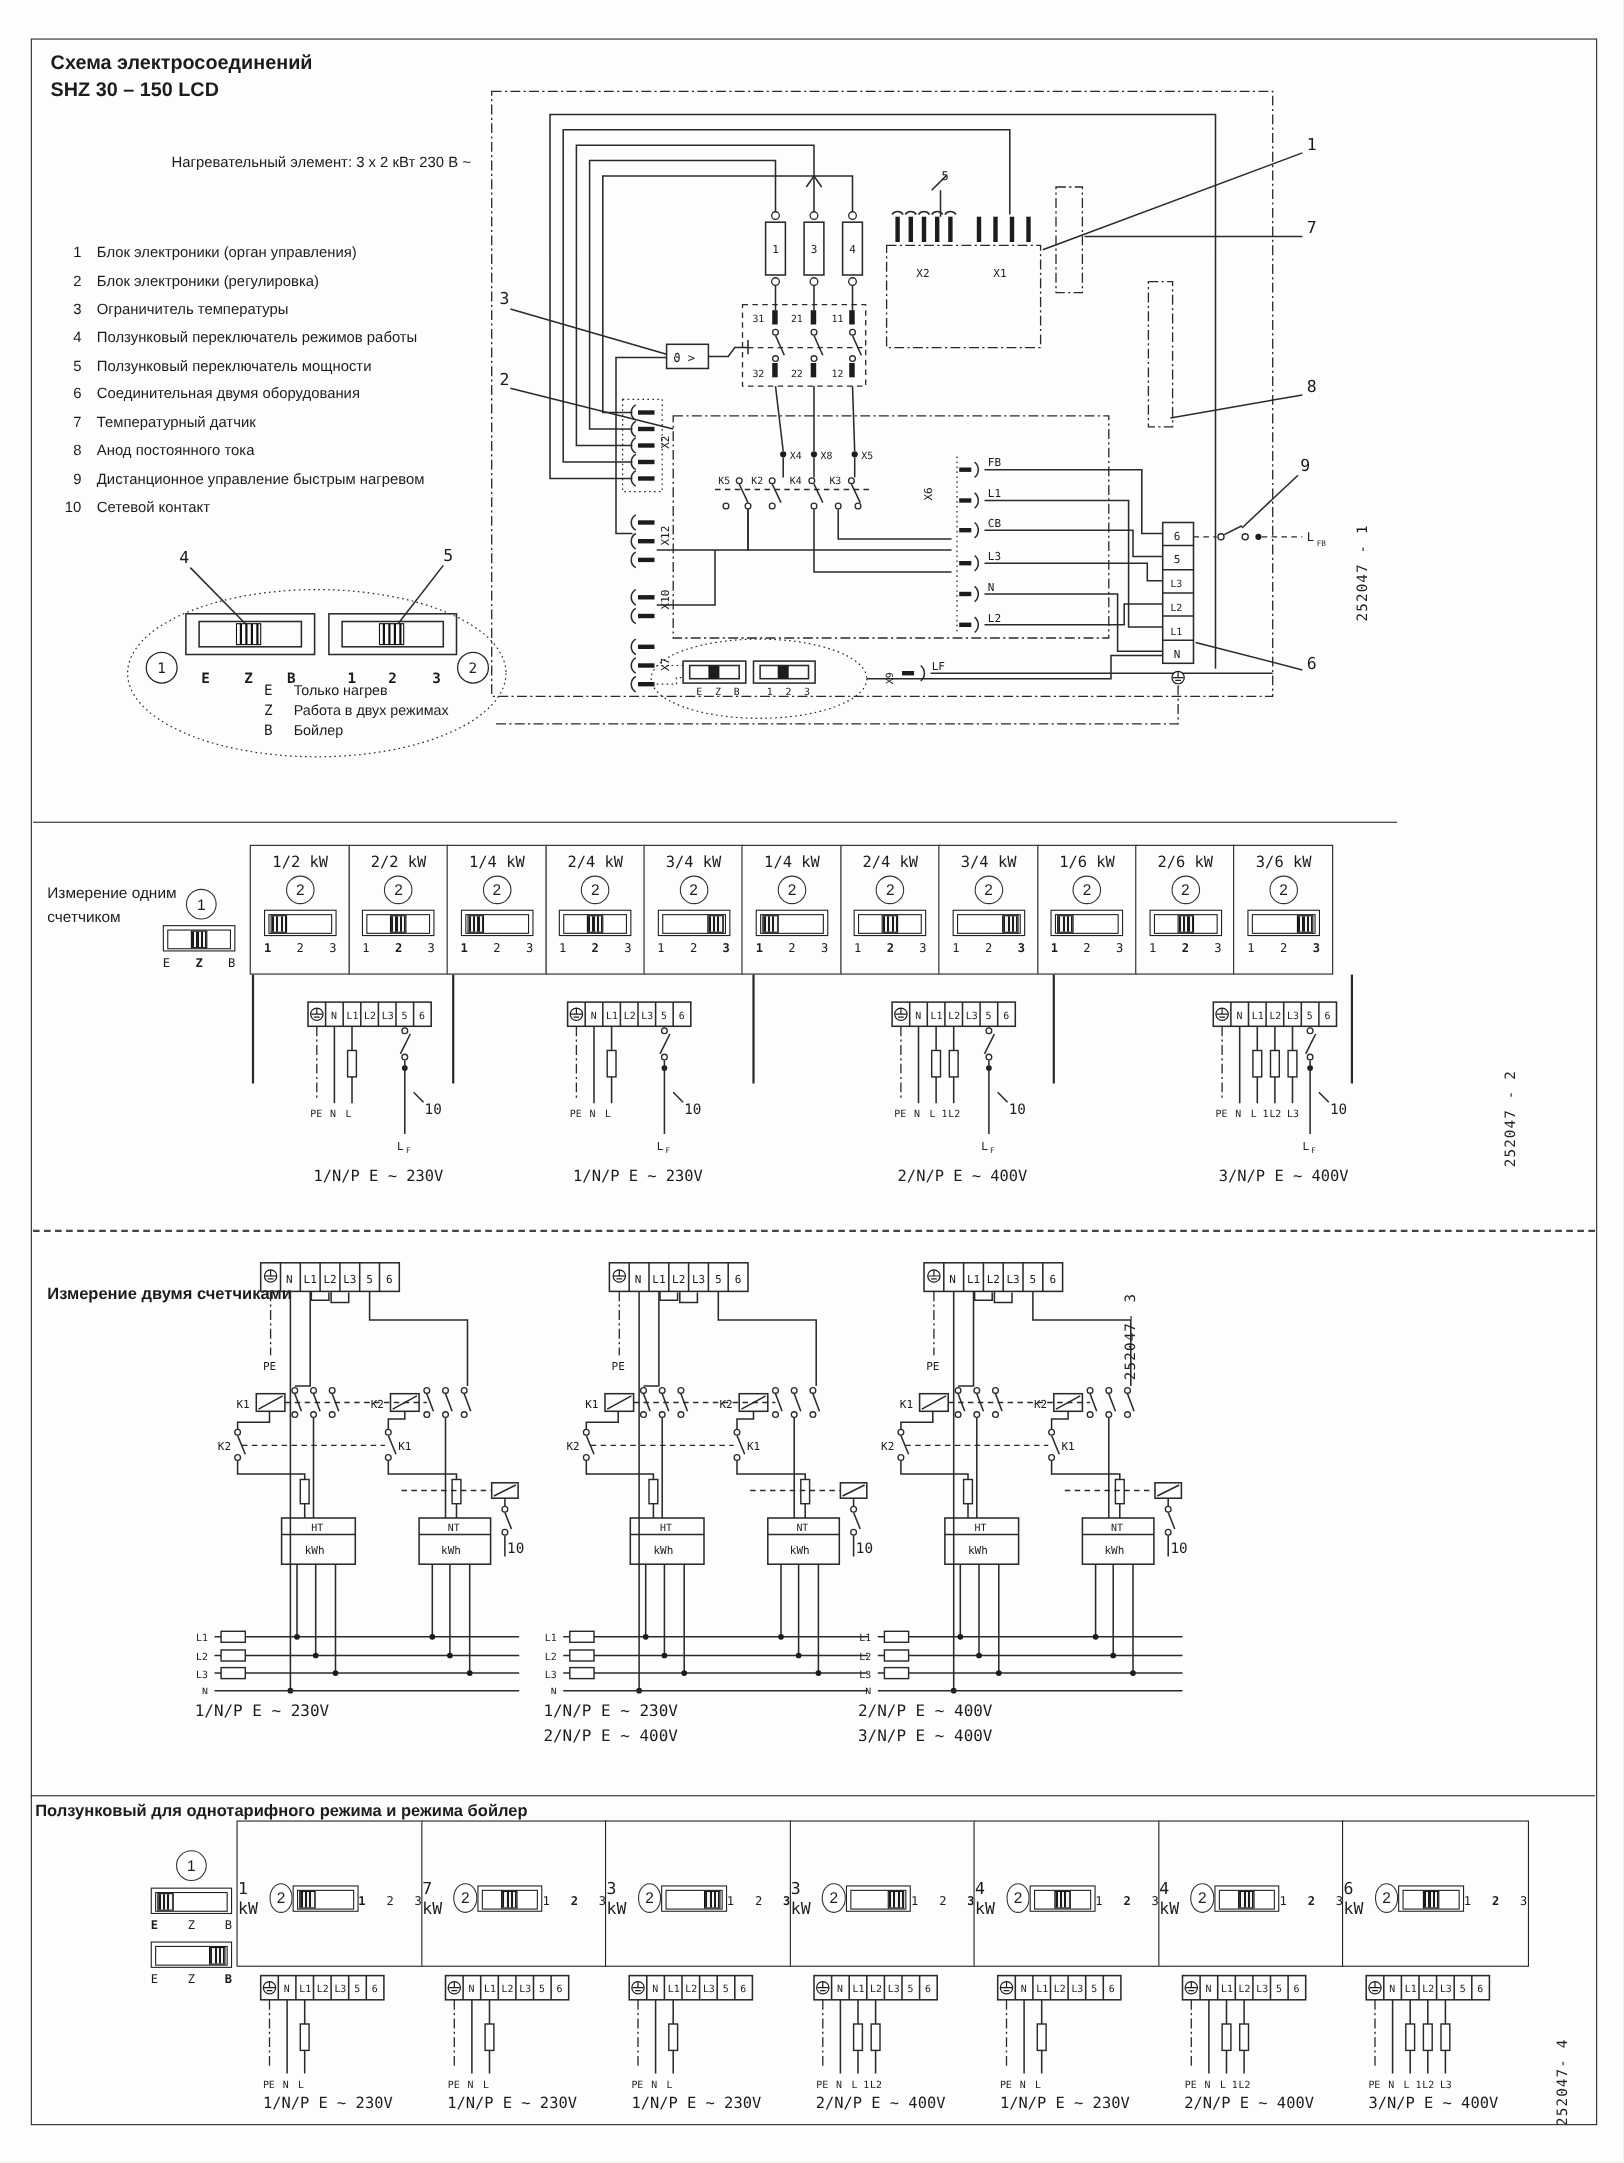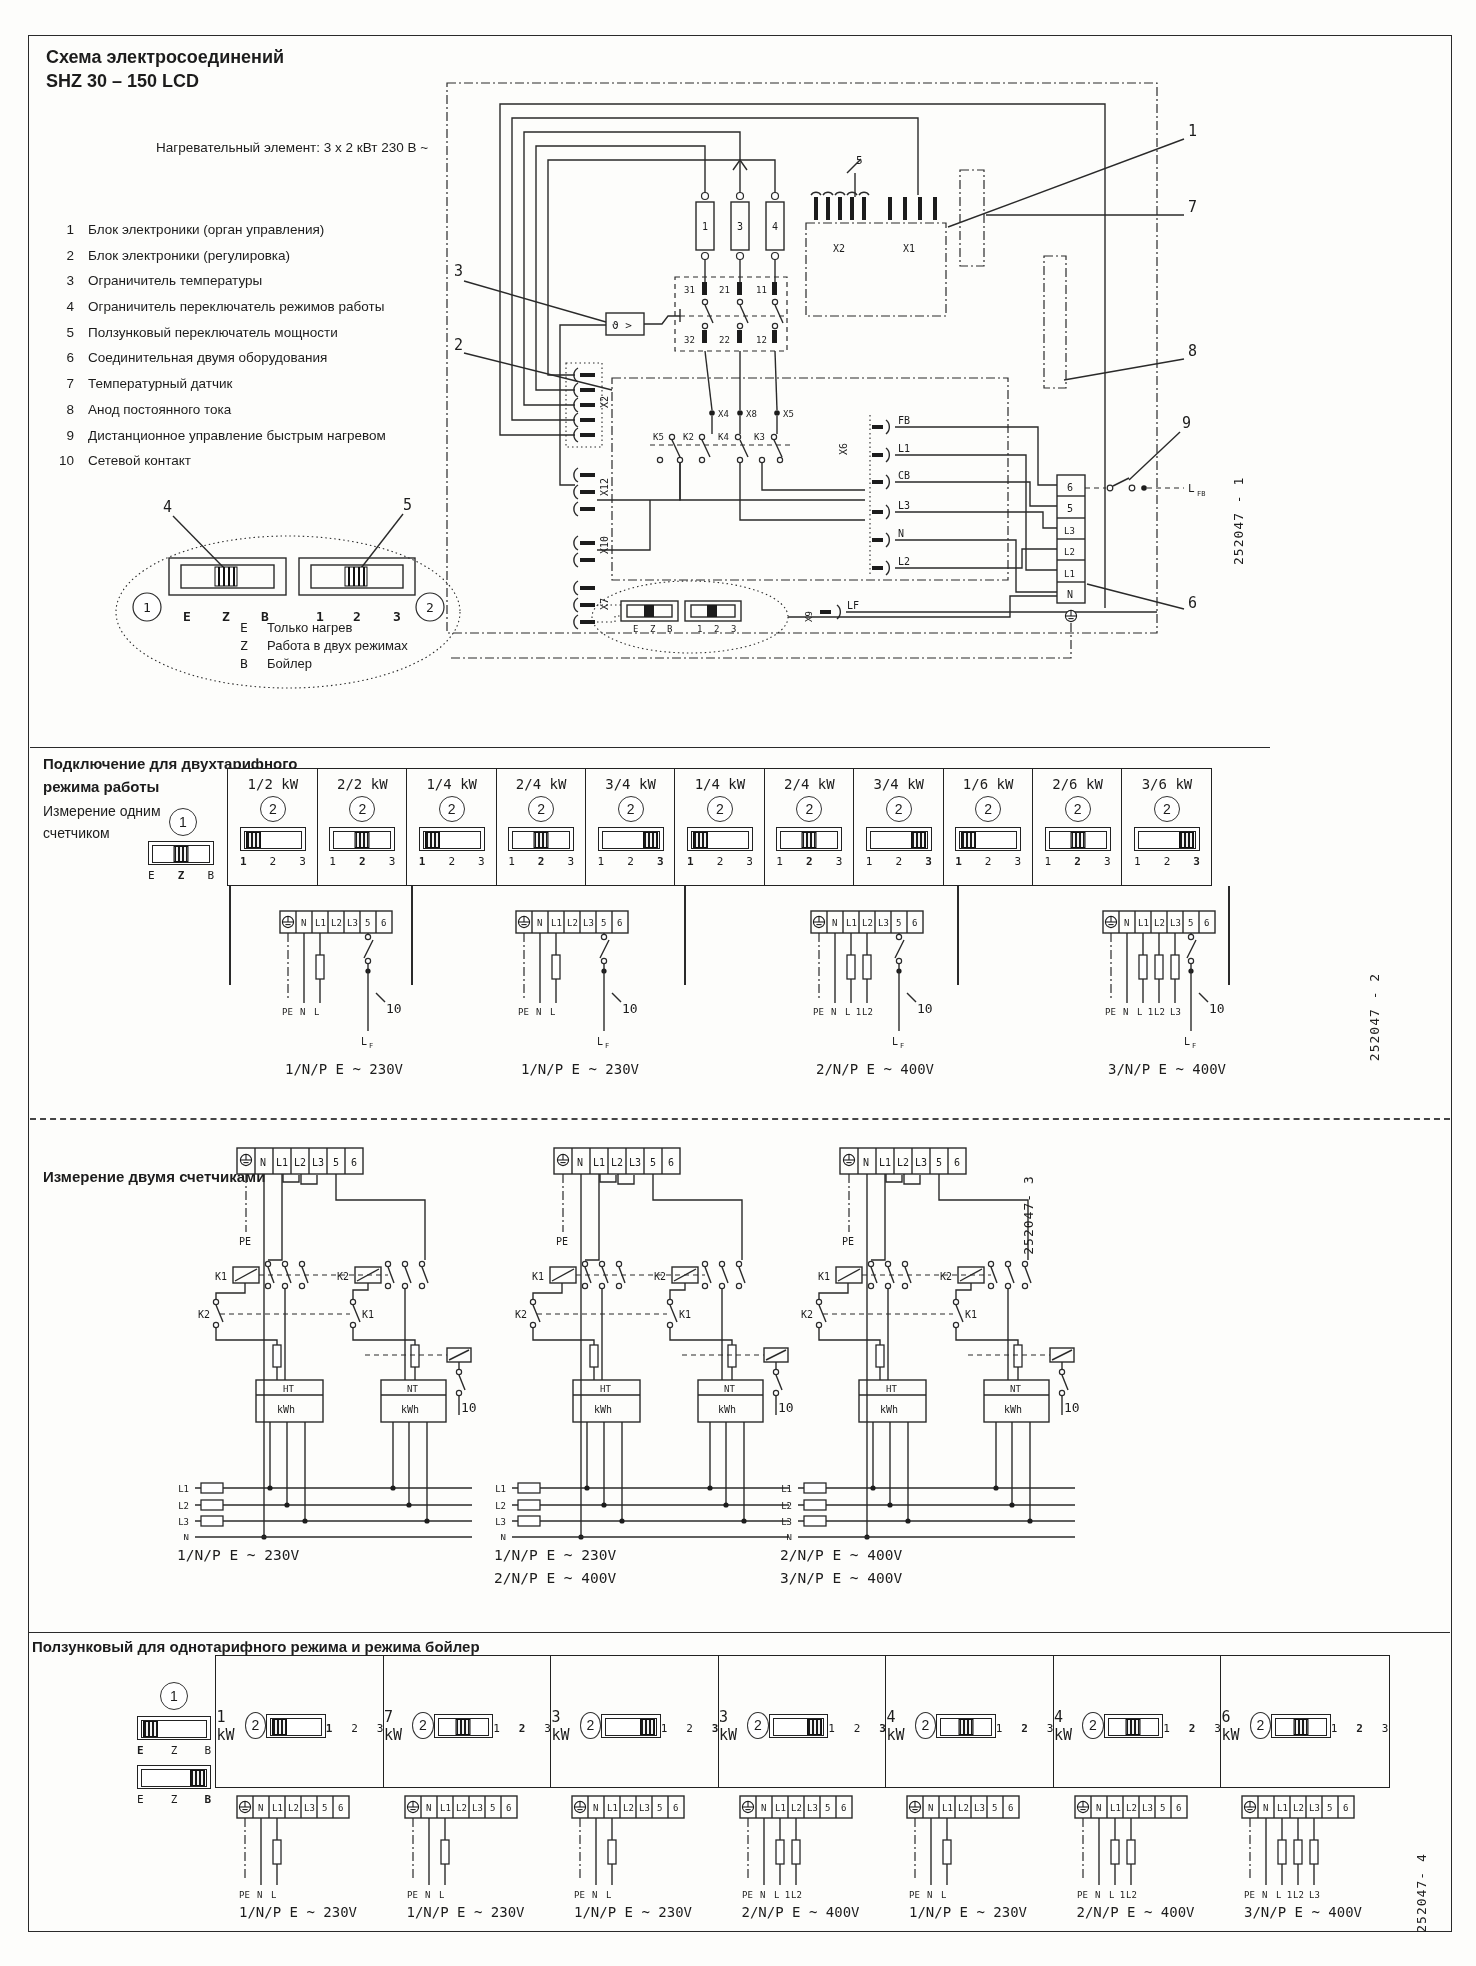--- a/index.html
+++ b/index.html
@@ -110,21 +110,21 @@
         <span class="lt">Блок электроники (регулировка)</span>
       </li>
 
       <li>
         <span class="ln">3</span>
         <span class="lt">Ограничитель температуры</span>
       </li>
 
       <li>
         <span class="ln">4</span>
-        <span class="lt">Ограничитель переключатель режимов работы</span>
+        <span class="lt">Ползунковый переключатель режимов работы</span>
       </li>
 
       <li>
         <span class="ln">5</span>
         <span class="lt">Ползунковый переключатель мощности</span>
       </li>
 
       <li>
         <span class="ln">6</span>
         <span class="lt">Соединительная двумя оборудования</span>
@@ -471,24 +471,20 @@
       <text x="364" y="572" class="t9">2</text>
       <text x="381" y="572" class="t9">3</text>
       <path d="M247,545 L271,545" class="dot"></path>
       <path d="M247,562 L265,562 L265,556 L271,556" class="dot"></path>
       <path d="M438,557 L660,557 L660,536 L707,536" class="w"></path>
     </g>
     <text x="893" y="505" class="t13" transform="rotate(-90 893 505)" style="letter-spacing:1px">252047 - 1</text>
   </svg>
 
   <div class="hrline" style="left:30px;top:747px;width:1240px;"></div>
-  <div class="abs" style="left:43px;top:752px;font-size:15px;font-weight:700;line-height:23px;">
-    <div>Подключение для двухтарифного</div>
-      <div>режима работы</div>
-  </div>
   <div class="abs" style="left:43px;top:800px;font-size:14px;line-height:22px;">
     <div>Измерение одним</div>
       <div>счетчиком</div>
   </div>
 
   <div class="abs" style="left:148px;top:808px;width:70px;text-align:center;">
     <div class="circ" style="margin:0 auto 5px;">1</div>
     <div class="slide" data-active="1">
       <div class="track">
           <div class="thumb"></div>

